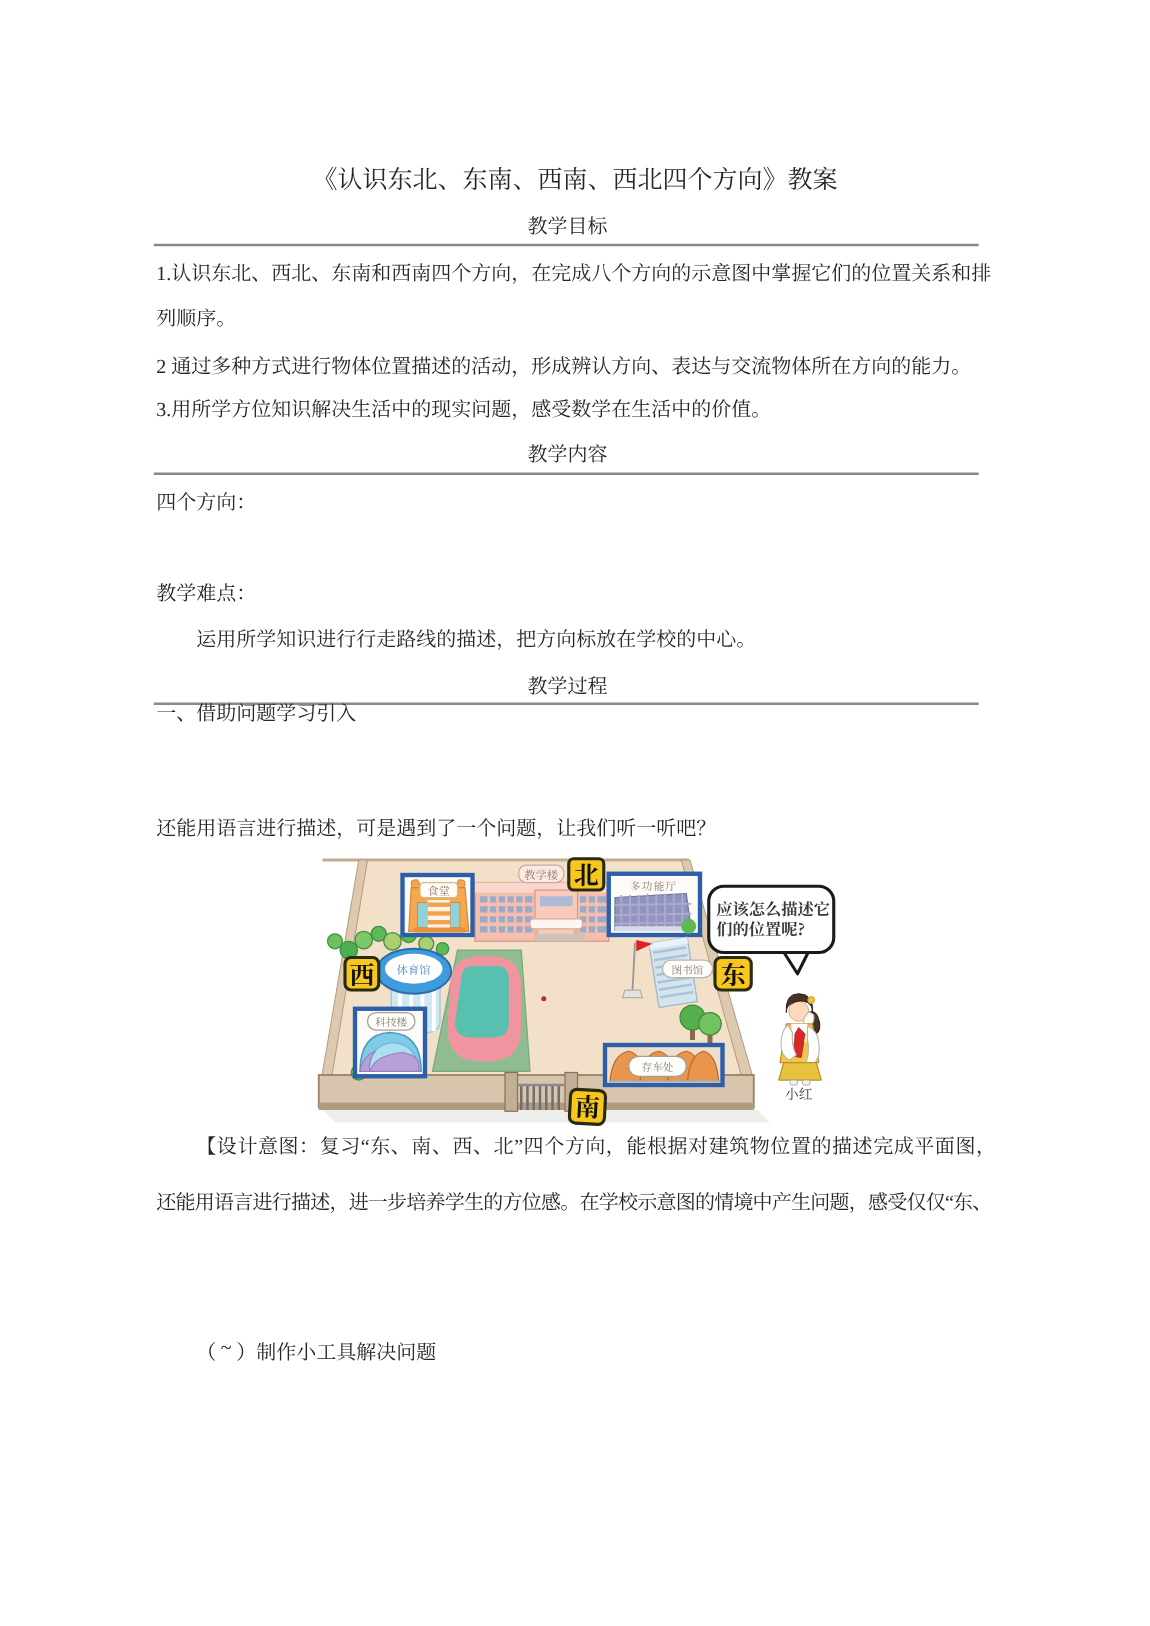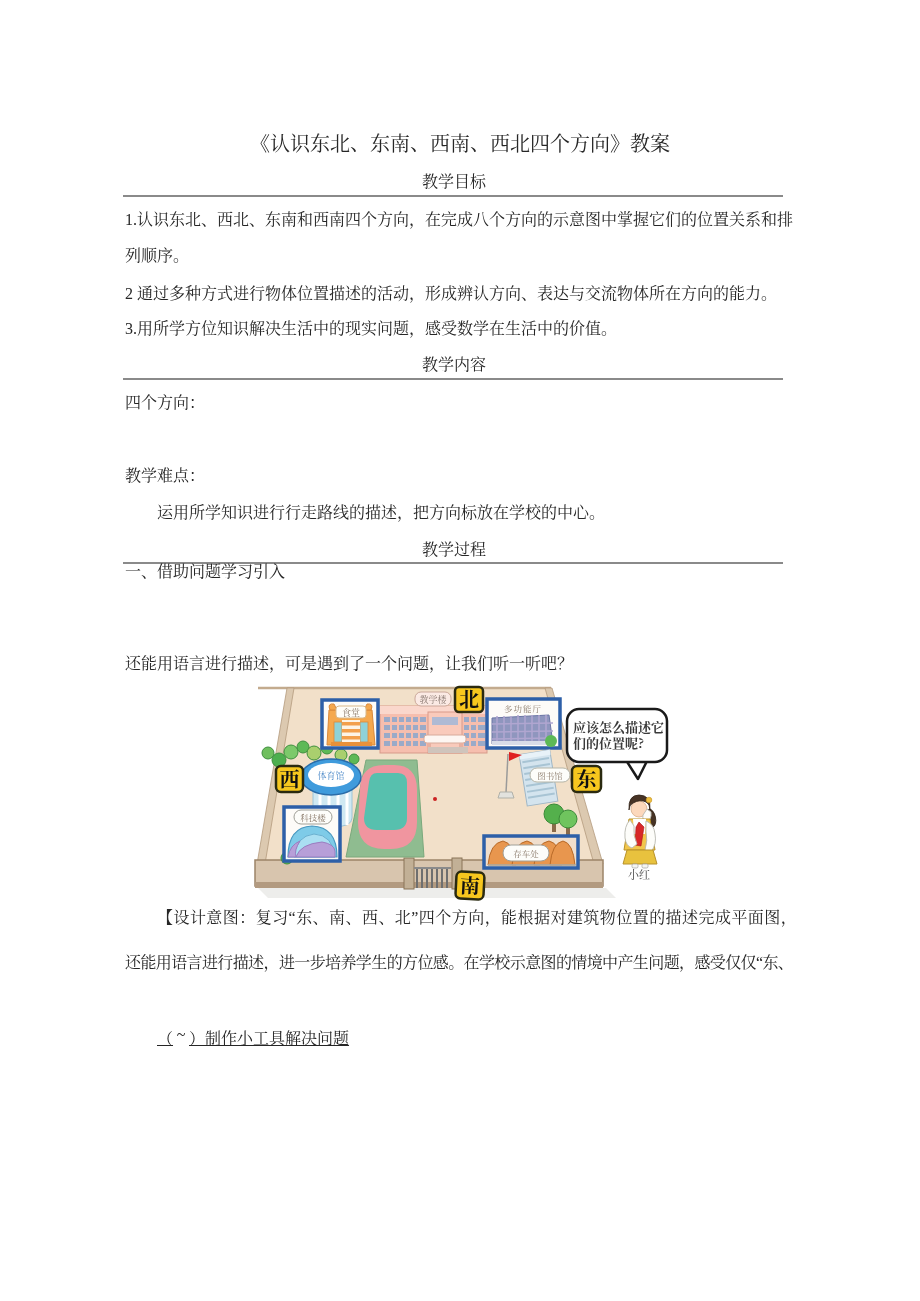--- a/index.html
+++ b/index.html
@@ -227,14 +227,14 @@
       <path d="M639,822 L644,827 L641,846 L635,845 L636,827 Z" fill="#d82828" stroke="#a81818" stroke-width="0.6"></path>
       <path d="M630,820 Q624,826 625,838 Q626,846 632,848 L637,844 Q633,836 634,826 Z" fill="#fdfdfa" stroke="#b8b8b0" stroke-width="0.9"></path>
       <polygon points="627,850 653,850 657,864 623,864" fill="#e8c23e" stroke="#b8922a" stroke-width="1"></polygon>
       <rect x="632" y="864" width="6" height="4" rx="1.5" fill="#f5f5f0" stroke="#aaa" stroke-width="0.8"></rect>
       <rect x="642" y="864" width="6" height="4" rx="1.5" fill="#f5f5f0" stroke="#aaa" stroke-width="0.8"></rect>
     </g>
     <text x="639" y="879" font-size="11" fill="#3a3a3a" text-anchor="middle" font-family="'Noto Serif CJK SC',serif">小红</text>
   </svg>
   <div class="ln" style="left:157px;top:887px;letter-spacing:0.45px;margin-top:23px;">【设计意图：复习“东、南、西、北”四个方向，能根据对建筑物位置的描述完成平面图，</div>
   <div class="ln" style="left:125px;top:955px;letter-spacing:-0.61px;">还能用语言进行描述，进一步培养学生的方位感。在学校示意图的情境中产生问题，感受仅仅“东、</div>
-  <div class="ln" style="left:157px;top:1031px;text-decoration:underline;">（<span style="display:inline-block;width:16px;text-align:center;position:relative;top:-4px;">~</span>）制作小工具解决问题</div>
+  <div class="ln" style="left:157px;top:1075px;">（<span style="display:inline-block;width:16px;text-align:center;position:relative;top:-4px;">~</span>）制作小工具解决问题</div>
 </div>
 
 </body></html>

